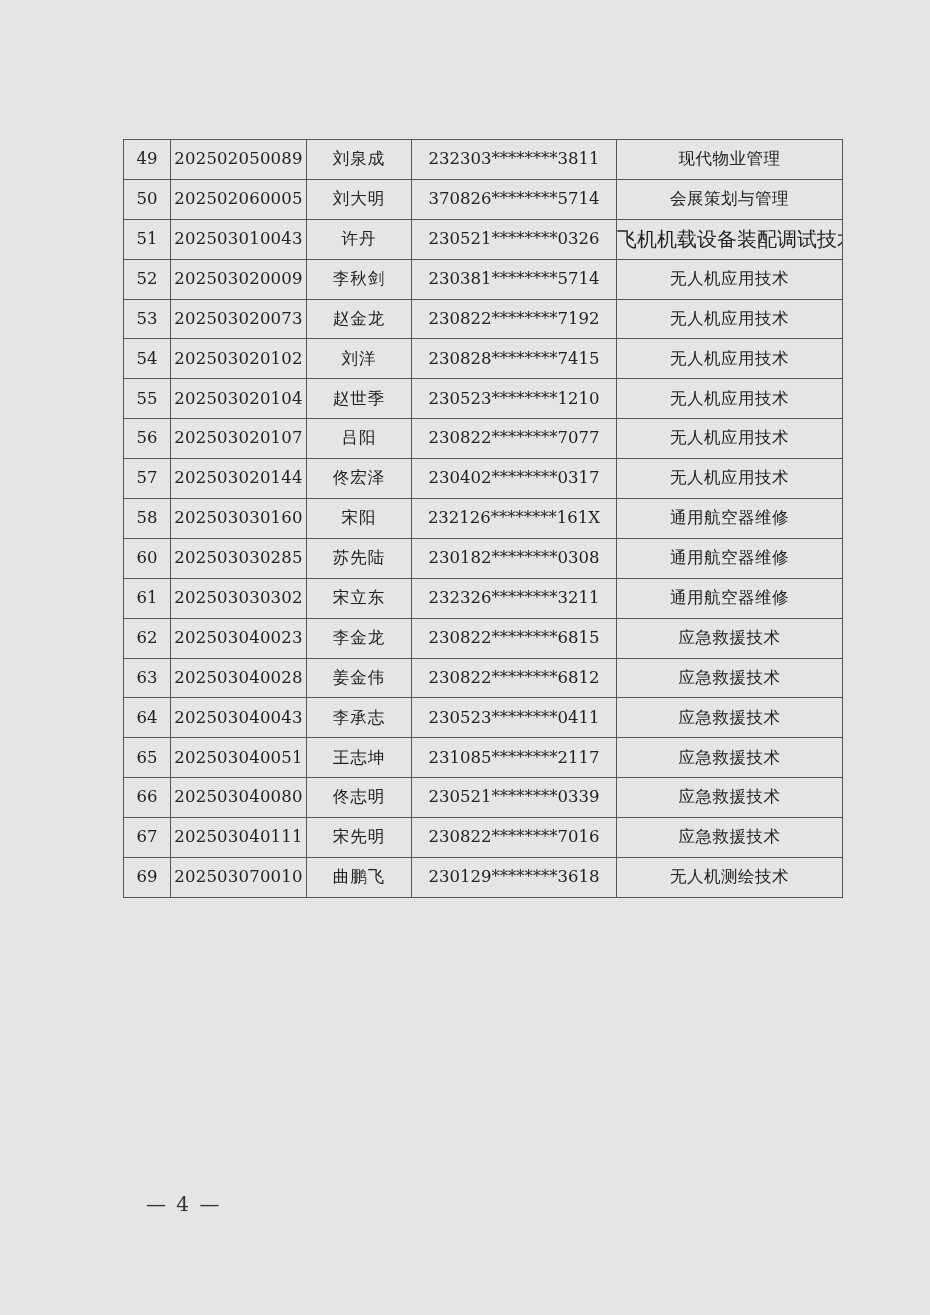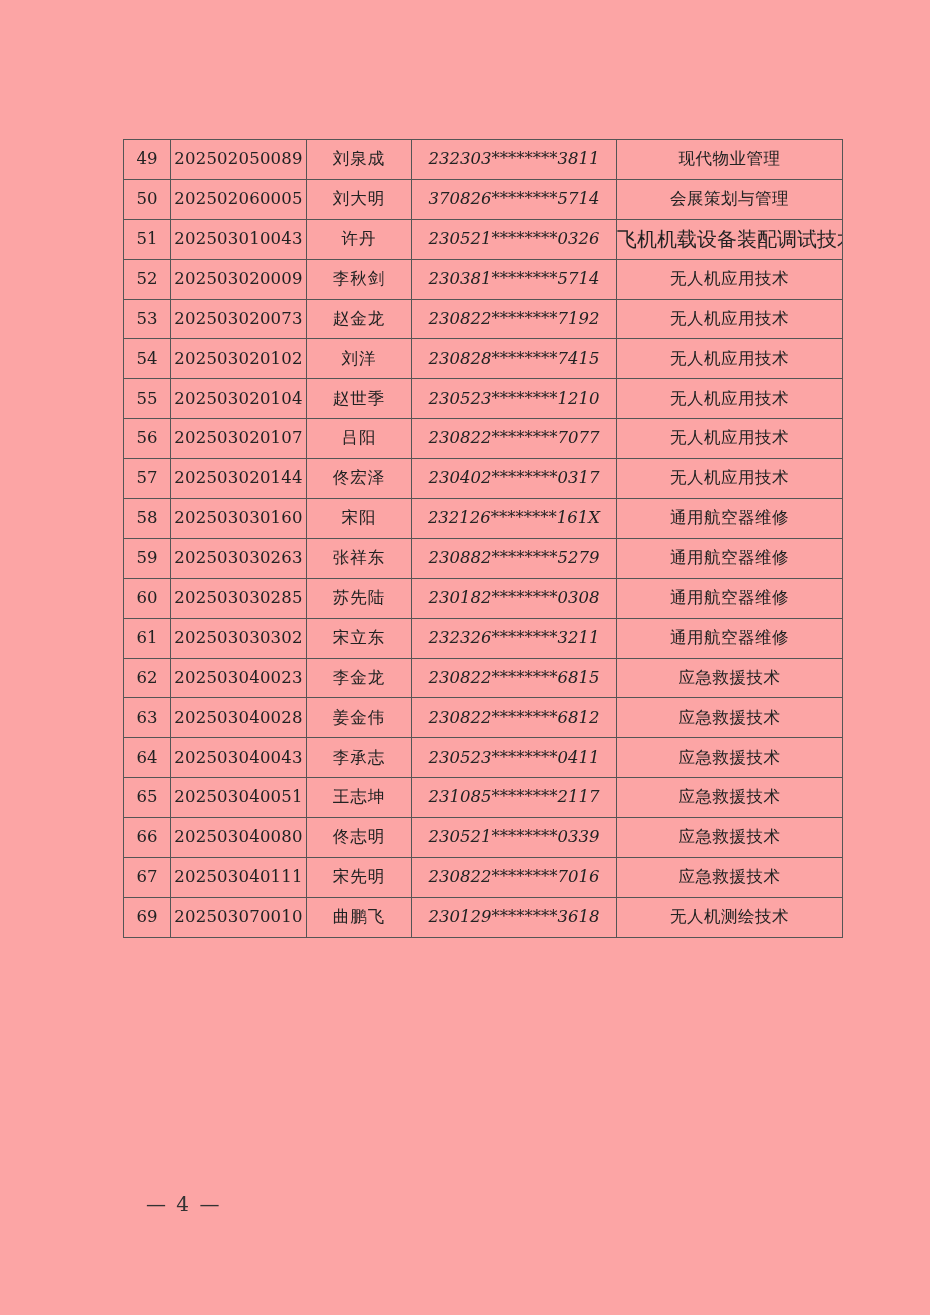--- a/index.html
+++ b/index.html
@@ -12,21 +12,21 @@
     height: 1315px;
     position: relative;
     overflow: hidden;
     font-family: "DejaVu Serif", "Liberation Serif", serif;
     color: #222222;
   }
   .page {
     position: absolute;
     left: 0; top: 0;
     width: 930px; height: 1315px;
-    background: #fca5a5;
+    background: #e5e5e5;
   }
   table.roster {
     position: absolute;
     left: 123px;
     top: 139px;
     width: 720px;
     border-collapse: collapse;
     table-layout: fixed;
   }
   table.roster td {
@@ -36,21 +36,21 @@
     text-align: center;
     vertical-align: middle;
     font-size: 16.5px;
     white-space: nowrap;
     overflow: hidden;
     line-height: 1;
   }
   td.c-no   { width: 46px; }
   td.c-sid  { width: 135px; letter-spacing: 0.2px; }
   td.c-name { width: 104px; letter-spacing: 1px; }
-  td.c-id   { width: 204px; font-style: italic; }
+  td.c-id   { width: 204px; }
   td.c-major{ width: 225px; letter-spacing: 0.5px; }
   td.c-major.long { font-size: 20px; letter-spacing: 0; }
   .page-number {
     position: absolute;
     left: 146px;
     top: 1192px;
     font-size: 20px;
     color: #333333;
     letter-spacing: 2px;
   }
@@ -125,27 +125,20 @@
     <td class="c-major">无人机应用技术</td>
   </tr>
         <tr>
     <td class="c-no">58</td>
     <td class="c-sid">202503030160</td>
     <td class="c-name">宋阳</td>
     <td class="c-id">232126********161X</td>
     <td class="c-major">通用航空器维修</td>
   </tr>
         <tr>
-    <td class="c-no">59</td>
-    <td class="c-sid">202503030263</td>
-    <td class="c-name">张祥东</td>
-    <td class="c-id">230882********5279</td>
-    <td class="c-major">通用航空器维修</td>
-  </tr>
-        <tr>
     <td class="c-no">60</td>
     <td class="c-sid">202503030285</td>
     <td class="c-name">苏先陆</td>
     <td class="c-id">230182********0308</td>
     <td class="c-major">通用航空器维修</td>
   </tr>
         <tr>
     <td class="c-no">61</td>
     <td class="c-sid">202503030302</td>
     <td class="c-name">宋立东</td>

